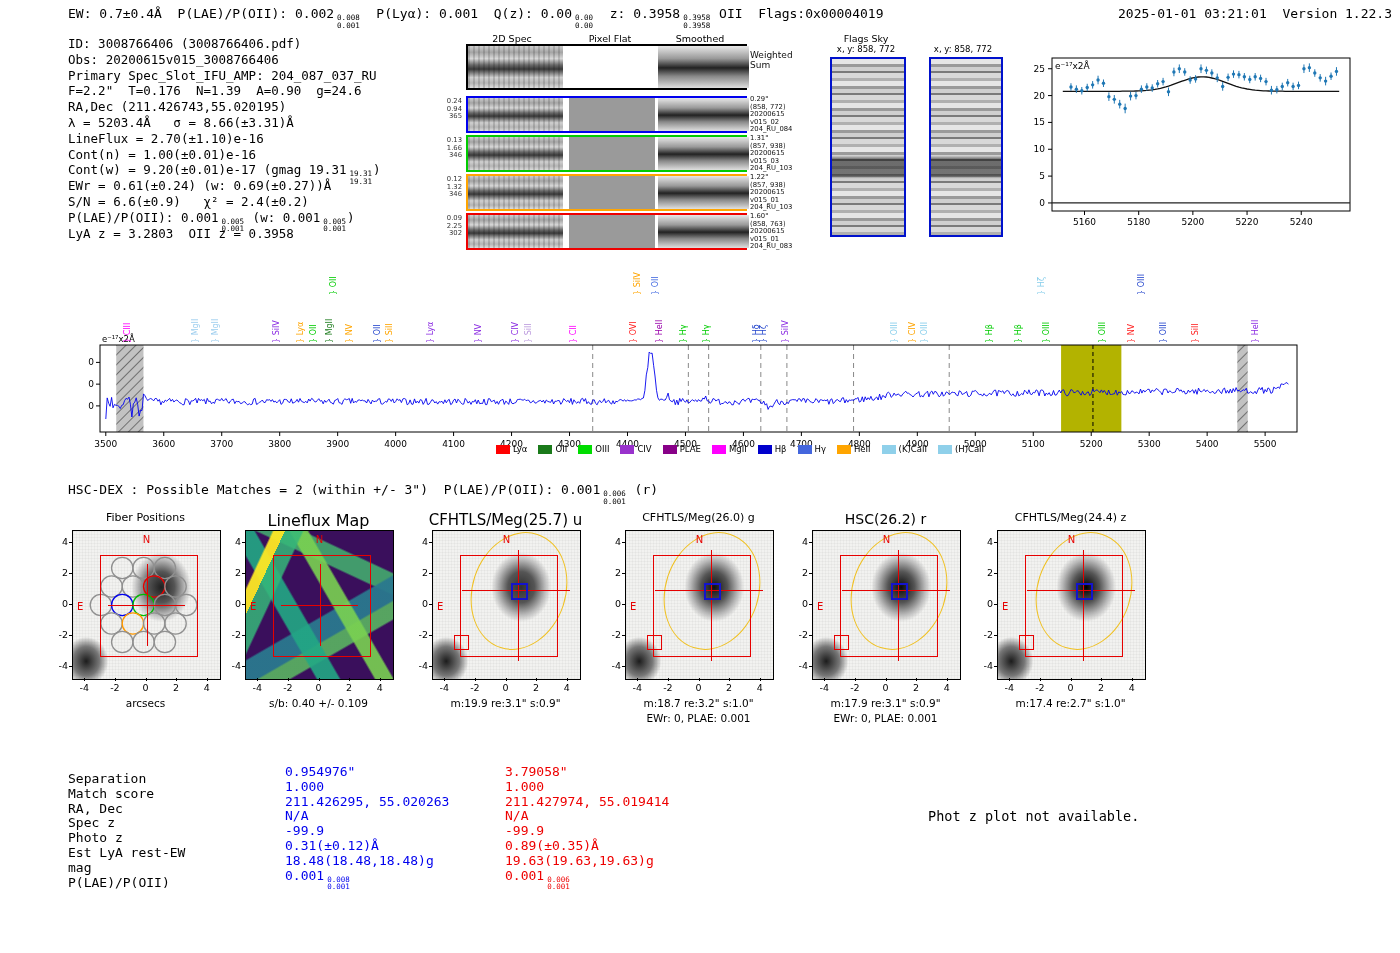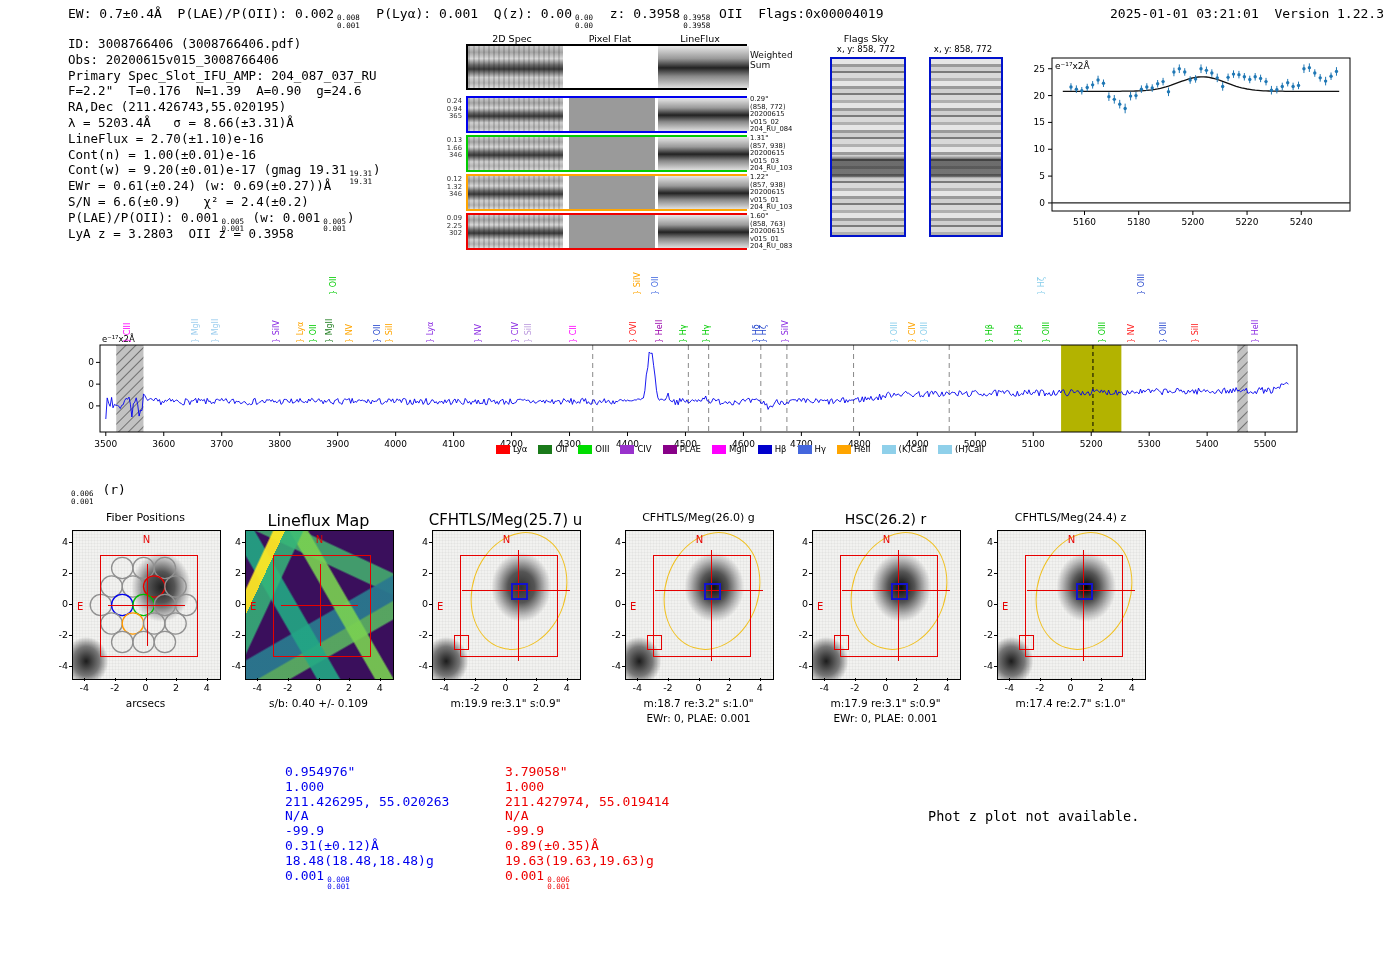--- a/index.html
+++ b/index.html
@@ -20,26 +20,26 @@
   .cutbox{position:absolute;border:1px solid #000;overflow:hidden;}
   .redline{position:absolute;background:#e60000;}
   .cell{position:absolute;}
   .spec2drow{position:absolute;left:0;box-sizing:border-box;}
 </style>
 </head>
 <body>
 
 <div class="page" id="pg">
   <div id="hdrL" class="mono hdr" style="left:68px;"><span style="white-space: pre;">EW: 0.7±0.4Å  P(LAE)/P(OII): 0.002</span><span class="stack"><span>0.008</span><span>0.001</span></span><span style="white-space: pre;">  P(Lyα): 0.001  Q(z): 0.00</span><span class="stack"><span>0.00</span><span>0.00</span></span><span style="white-space: pre;">  z: 0.3958</span><span class="stack"><span>0.3958</span><span>0.3958</span></span><span style="white-space: pre;"> OII  Flags:0x00004019</span></div>
-  <div class="mono hdr" style="right:16px;"><span>2025-01-01 03:21:01</span><span>  </span><span>Version 1.22.3</span></div>
+  <div class="mono hdr" style="right:8px;"><span>2025-01-01 03:21:01</span><span>  </span><span>Version 1.22.3</span></div>
   <div id="info" class="abs mono" style="left:68px;top:36px;"><div class="infoline"><span style="white-space: pre;">ID: 3008766406 (3008766406.pdf)</span></div><div class="infoline"><span style="white-space: pre;">Obs: 20200615v015_3008766406</span></div><div class="infoline"><span style="white-space: pre;">Primary Spec_Slot_IFU_AMP: 204_087_037_RU</span></div><div class="infoline"><span style="white-space: pre;">F=2.2"  T=0.176  N=1.39  A=0.90  g=24.6</span></div><div class="infoline"><span style="white-space: pre;">RA,Dec (211.426743,55.020195)</span></div><div class="infoline"><span style="white-space: pre;">λ = 5203.4Å   σ = 8.66(±3.31)Å</span></div><div class="infoline"><span style="white-space: pre;">LineFlux = 2.70(±1.10)e-16</span></div><div class="infoline"><span style="white-space: pre;">Cont(n) = 1.00(±0.01)e-16</span></div><div class="infoline"><span style="white-space: pre;">Cont(w) = 9.20(±0.01)e-17 (gmag 19.31</span><span class="stack"><span>19.31</span><span>19.31</span></span><span style="white-space: pre;">)</span></div><div class="infoline"><span style="white-space: pre;">EWr = 0.61(±0.24) (w: 0.69(±0.27))Å</span></div><div class="infoline"><span style="white-space: pre;">S/N = 6.6(±0.9)   χ² = 2.4(±0.2)</span></div><div class="infoline"><span style="white-space: pre;">P(LAE)/P(OII): 0.001</span><span class="stack"><span>0.005</span><span>0.001</span></span><span style="white-space: pre;"> (w: 0.001</span><span class="stack"><span>0.005</span><span>0.001</span></span><span style="white-space: pre;">)</span></div><div class="infoline"><span style="white-space: pre;">LyA z = 3.2803  OII z = 0.3958</span></div></div>
   <div id="photz" class="abs" style="left:928px;top:808px;font-size:13.5px;font-family:'DejaVu Sans Mono',monospace;">Phot z plot not available.</div>
 <div class="ctr" style="position: absolute; left: 512px; top: 33px; font-size: 9.5px;">2D Spec</div>
     <div class="ctr" style="position: absolute; left: 610px; top: 33px; font-size: 9.5px;">Pixel Flat</div>
-    <div class="ctr" style="position: absolute; left: 700px; top: 33px; font-size: 9.5px;">LineFlux</div>
+    <div class="ctr" style="position: absolute; left: 700px; top: 33px; font-size: 9.5px;">Smoothed</div>
     <div style="position: absolute; left: 466px; top: 44px; width: 281px; height: 209px;">
       <div class="spec2drow" style="top: 0px; height: 46px; width: 281px; border: 2.5px solid rgb(0, 0, 0);">
         <div class="cell" style="left: 0px; top: 0px; width: 95px; height: 100%; background: repeating-linear-gradient(90deg, rgba(0, 0, 0, 0.14) 0px, rgba(0, 0, 0, 0.14) 2px, rgba(255, 255, 255, 0) 2px, rgba(255, 255, 255, 0) 5px), linear-gradient(rgb(207, 207, 207) 0%, rgb(165, 165, 165) 15%, rgb(216, 216, 216) 30%, rgb(106, 106, 106) 45%, rgb(58, 58, 58) 55%, rgb(208, 208, 208) 75%, rgb(181, 181, 181) 88%, rgb(221, 221, 221) 100%);"></div>
         <div class="cell" style="left: 101px; top: 0px; width: 86px; height: 100%; background: rgb(255, 255, 255);"></div>
         <div class="cell" style="left: 190px; top: 0px; width: 91px; height: 100%; background: linear-gradient(rgb(232, 232, 232) 0%, rgb(153, 153, 153) 30%, rgb(34, 34, 34) 52%, rgb(136, 136, 136) 72%, rgb(224, 224, 224) 100%);"></div>
       </div>
       <div class="spec2drow" style="top: 52px; height: 37px; width: 281px; border: 2px solid rgb(0, 0, 238);">
         <div class="cell" style="left: 0px; top: 0px; width: 95px; height: 100%; background: repeating-linear-gradient(90deg, rgba(0, 0, 0, 0.14) 0px, rgba(0, 0, 0, 0.14) 2px, rgba(255, 255, 255, 0) 2px, rgba(255, 255, 255, 0) 5px), linear-gradient(rgb(207, 207, 207) 0%, rgb(165, 165, 165) 15%, rgb(216, 216, 216) 30%, rgb(106, 106, 106) 45%, rgb(58, 58, 58) 55%, rgb(208, 208, 208) 75%, rgb(181, 181, 181) 88%, rgb(221, 221, 221) 100%);"></div>
         <div class="cell" style="left: 101px; top: 0px; width: 86px; height: 100%; background: rgb(154, 154, 154);"></div>
         <div class="cell" style="left: 190px; top: 0px; width: 91px; height: 100%; background: linear-gradient(rgb(232, 232, 232) 0%, rgb(153, 153, 153) 30%, rgb(34, 34, 34) 52%, rgb(136, 136, 136) 72%, rgb(224, 224, 224) 100%);"></div>
@@ -395,21 +395,21 @@
       </div>
       <div class="legend-item">
         <span class="sw" style="background: rgb(143, 208, 234);"></span>
         <span>(K)CaII</span>
       </div>
       <div class="legend-item">
         <span class="sw" style="background: rgb(143, 208, 234);"></span>
         <span>(H)CaII</span>
       </div>
     </div>
-    <div class="mono" style="position: absolute; left: 68px; top: 482px; font-size: 13px;"><span class="stack"><span>0.006</span><span>0.001</span></span><span style="white-space: pre;"> (r)</span></div>
+    <div class="mono" style="position: absolute; left: 68px; top: 482px; font-size: 13px;"><span style="white-space: pre;">HSC-DEX : Possible Matches = 2 (within +/- 3")  P(LAE)/P(OII): 0.001</span><span class="stack"><span>0.006</span><span>0.001</span></span><span style="white-space: pre;"> (r)</span></div>
     <div class="ctr" style="position: absolute; left: 145.5px; top: 511px; font-size: 11px; white-space: nowrap;">Fiber Positions</div>
     <div class="cutbox" style="left: 72px; top: 530px; width: 147px; height: 148px; background: radial-gradient(26% 30% at 60% 38%, rgb(32, 32, 32) 0%, rgb(85, 85, 85) 35%, rgb(185, 185, 185) 62%, rgba(0, 0, 0, 0) 78%), radial-gradient(20% 22% at 9% 88%, rgb(28, 28, 28) 0%, rgb(119, 119, 119) 45%, rgba(0, 0, 0, 0) 75%), repeating-linear-gradient(0deg, rgba(0, 0, 0, 0.03) 0px, rgba(0, 0, 0, 0.03) 1px, rgba(0, 0, 0, 0) 1px, rgba(0, 0, 0, 0) 3px), repeating-linear-gradient(90deg, rgba(0, 0, 0, 0.03) 0px, rgba(0, 0, 0, 0.03) 1px, rgba(0, 0, 0, 0) 1px, rgba(0, 0, 0, 0) 3px), rgb(242, 242, 240);">
       <svg width="147" height="148" style="position:absolute;left:0;top:0;">
         <circle cx="49.245000000000005" cy="37" r="10.7" fill="none" stroke="#909090" stroke-width="1.3"></circle>
         <circle cx="70.56" cy="37" r="10.7" fill="none" stroke="#909090" stroke-width="1.3"></circle>
         <circle cx="91.875" cy="37" r="10.7" fill="none" stroke="#909090" stroke-width="1.3"></circle>
         <circle cx="38.5875" cy="55.5" r="10.7" fill="none" stroke="#909090" stroke-width="1.3"></circle>
         <circle cx="59.902499999999996" cy="55.5" r="10.7" fill="none" stroke="#909090" stroke-width="1.3"></circle>
         <circle cx="81.2175" cy="55.5" r="10.7" fill="none" stroke="#e60000" stroke-width="1.3"></circle>
         <circle cx="102.5325" cy="55.5" r="10.7" fill="none" stroke="#909090" stroke-width="1.3"></circle>
@@ -605,15 +605,16 @@
     <div style="position: absolute; left: 994px; top: 604px; width: 3px; height: 1px; background: rgb(0, 0, 0);"></div>
     <div class="tick ctr" style="position: absolute; left: 1101.12px; top: 682px;">2</div>
     <div class="tick" style="position: absolute; left: 977px; top: 567.167px; width: 16px; text-align: right;">2</div>
     <div style="position: absolute; left: 1101.12px; top: 678px; width: 1px; height: 3px; background: rgb(0, 0, 0);"></div>
     <div style="position: absolute; left: 994px; top: 573.167px; width: 3px; height: 1px; background: rgb(0, 0, 0);"></div>
     <div class="tick ctr" style="position: absolute; left: 1131.75px; top: 682px;">4</div>
     <div class="tick" style="position: absolute; left: 977px; top: 536.333px; width: 16px; text-align: right;">4</div>
     <div style="position: absolute; left: 1131.75px; top: 678px; width: 1px; height: 3px; background: rgb(0, 0, 0);"></div>
     <div style="position: absolute; left: 994px; top: 542.333px; width: 3px; height: 1px; background: rgb(0, 0, 0);"></div>
     <div class="ctr" style="position: absolute; left: 1070.5px; top: 697px; font-size: 10.5px; white-space: nowrap;">m:17.4 re:2.7" s:1.0"</div>
+    <div class="mono" style="position: absolute; left: 68px; top: 772px; font-size: 13px; line-height: 14.8px;"><div>Separation</div><div>Match score</div><div>RA, Dec</div><div>Spec z</div><div>Photo z</div><div>Est LyA rest-EW</div><div>mag</div><div>P(LAE)/P(OII)</div></div>
     <div class="mono" style="position: absolute; left: 285px; top: 765px; font-size: 13px; line-height: 14.8px; color: rgb(0, 0, 238);"><div style="height: 14.8px;">0.954976"</div><div style="height: 14.8px;">1.000</div><div style="height: 14.8px;">211.426295, 55.020263</div><div style="height: 14.8px;">N/A</div><div style="height: 14.8px;">-99.9</div><div style="height: 14.8px;">0.31(±0.12)Å</div><div style="height: 14.8px;">18.48(18.48,18.48)g</div><div style="height: 14.8px;"><span>0.001</span><span class="stack"><span>0.008</span><span>0.001</span></span></div></div>
     <div class="mono" style="position: absolute; left: 505px; top: 765px; font-size: 13px; line-height: 14.8px; color: rgb(238, 0, 0);"><div style="height: 14.8px;">3.79058"</div><div style="height: 14.8px;">1.000</div><div style="height: 14.8px;">211.427974, 55.019414</div><div style="height: 14.8px;">N/A</div><div style="height: 14.8px;">-99.9</div><div style="height: 14.8px;">0.89(±0.35)Å</div><div style="height: 14.8px;">19.63(19.63,19.63)g</div><div style="height: 14.8px;"><span>0.001</span><span class="stack"><span>0.006</span><span>0.001</span></span></div></div>
   </div>
 
 </body></html>

